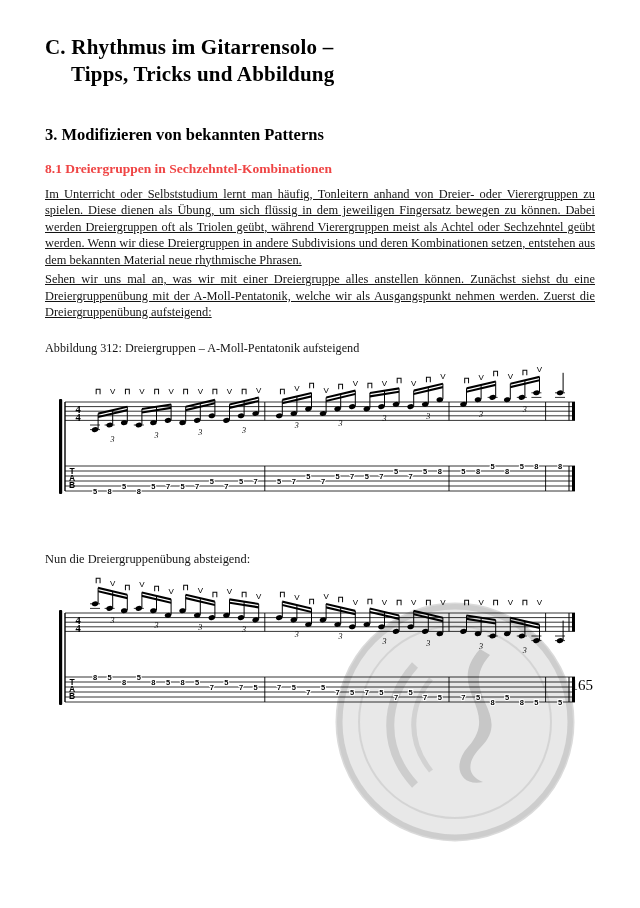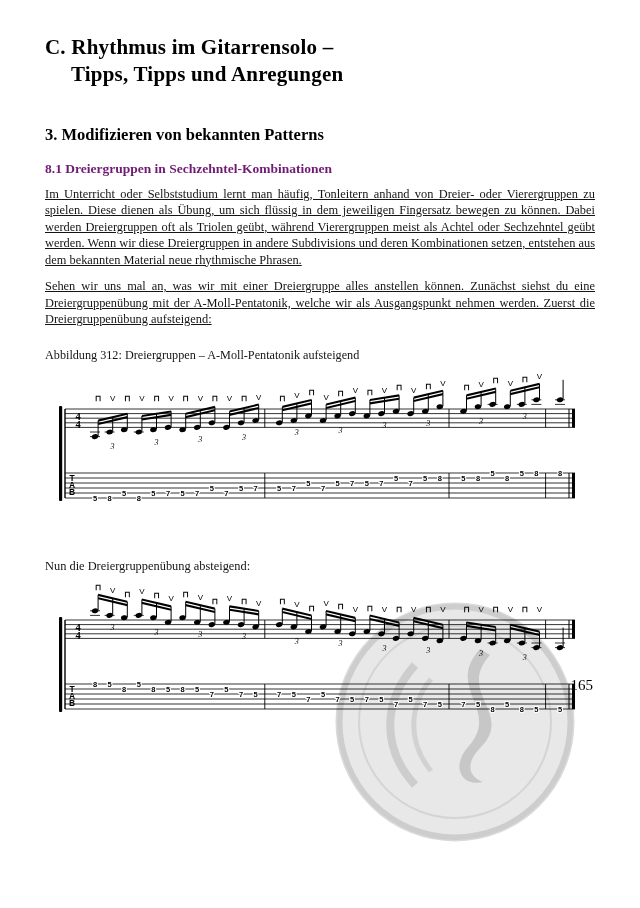--- a/index.html
+++ b/index.html
@@ -3,23 +3,23 @@
 <meta charset="utf-8">
 <style>
   html,body{margin:0;padding:0;background:#fff;}
   body{width:640px;height:908px;overflow:hidden;font-family:"Liberation Serif",serif;color:#141414;}
   .page{position:relative;width:640px;height:728px;background:#fff;}
   .watermark{position:absolute;left:330px;top:597px;width:250px;height:250px;z-index:0;pointer-events:none;}
   .content{position:relative;z-index:1;padding:34px 45px 0 45px;}
   h1{font-size:21px;line-height:1.3;margin:0;font-weight:bold;color:#000;letter-spacing:.2px;}
   h1 .line2{display:block;padding-left:26px;}
   h2{font-size:16.5px;margin:36px 0 0 0;font-weight:bold;color:#000;}
-  h3{font-size:13.5px;margin:16px 0 0 0;font-weight:bold;color:#701a75;}
+  h3{font-size:13.5px;margin:16px 0 0 0;font-weight:bold;color:#ef4444;}
   p.body{font-size:12.4px;line-height:1.33;text-align:justify;margin:9px 0 0 0;text-decoration:underline;}
-  p.body.second{margin-top:10px;}
+  p.body.second{margin-top:3px;}
   p.caption{font-size:12.2px;margin:20px 0 0 0;}
   p.mid{font-size:12.4px;margin:36px 0 0 0;}
   svg.notation{display:block;margin:10px 0 0 0;background:transparent;}
   .pagenum{position:absolute;right:47px;bottom:34px;font-size:15px;color:#000;}
 </style>
 </head>
 <body>
 
 <div class="page">
 
@@ -29,21 +29,21 @@
       <circle cx="125" cy="125" r="116" fill="none" stroke="#aeaeae" stroke-width="7" opacity="0.45"></circle>
       <circle cx="125" cy="125" r="96" fill="none" stroke="#bdbdbd" stroke-width="2" opacity="0.45"></circle>
       <path d="M85 68 C52 105, 52 152, 85 188" stroke="#b2b2b2" stroke-width="8" fill="none" opacity="0.5"></path>
       <path d="M101 82 C78 110, 78 146, 101 174" stroke="#bcbcbc" stroke-width="5" fill="none" opacity="0.5"></path>
       <path d="M150 52 C114 92, 172 112, 138 150 C121 169, 131 190, 153 185 C137 179, 136 165, 151 150 C184 116, 126 96, 160 58 Z" fill="#a6a6a6" opacity="0.5"></path>
     </svg>
   </div>
 
   <div class="content">
 
-    <h1><span>C. Rhythmus im Gitarrensolo –</span><span class="line2">Tipps, Tipps und Anregungen</span></h1>
+    <h1><span>C. Rhythmus im Gitarrensolo –</span><span class="line2">Tipps, Tricks und Abbildung</span></h1>
 
     <h2>3. Modifizieren von bekannten Patterns</h2>
 
     <h3>8.1 Dreiergruppen in Sechzehntel-Kombinationen</h3>
 
     <p class="body">Im Unterricht oder Selbststudium lernt man häufig, Tonleitern anhand von Dreier- oder Vierergruppen zu spielen. Diese dienen als Übung, um sich flüssig in dem jeweiligen Fingersatz bewegen zu können. Dabei werden Dreiergruppen oft als Triolen geübt, während Vierergruppen meist als Achtel oder Sechzehntel geübt werden. Wenn wir diese Dreiergruppen in andere Subdivisions und deren Kombinationen setzen, entstehen aus dem bekannten Material neue rhythmische Phrasen.</p>
 
     <p class="body second">Sehen wir uns mal an, was wir mit einer Dreiergruppe alles anstellen können. Zunächst siehst du eine Dreiergruppenübung mit der A-Moll-Pentatonik, welche wir als Ausgangspunkt nehmen werden. Zuerst die Dreiergruppenübung aufsteigend:</p>
 
     <p class="caption">Abbildung 312: Dreiergruppen – A-Moll-Pentatonik aufsteigend</p>

